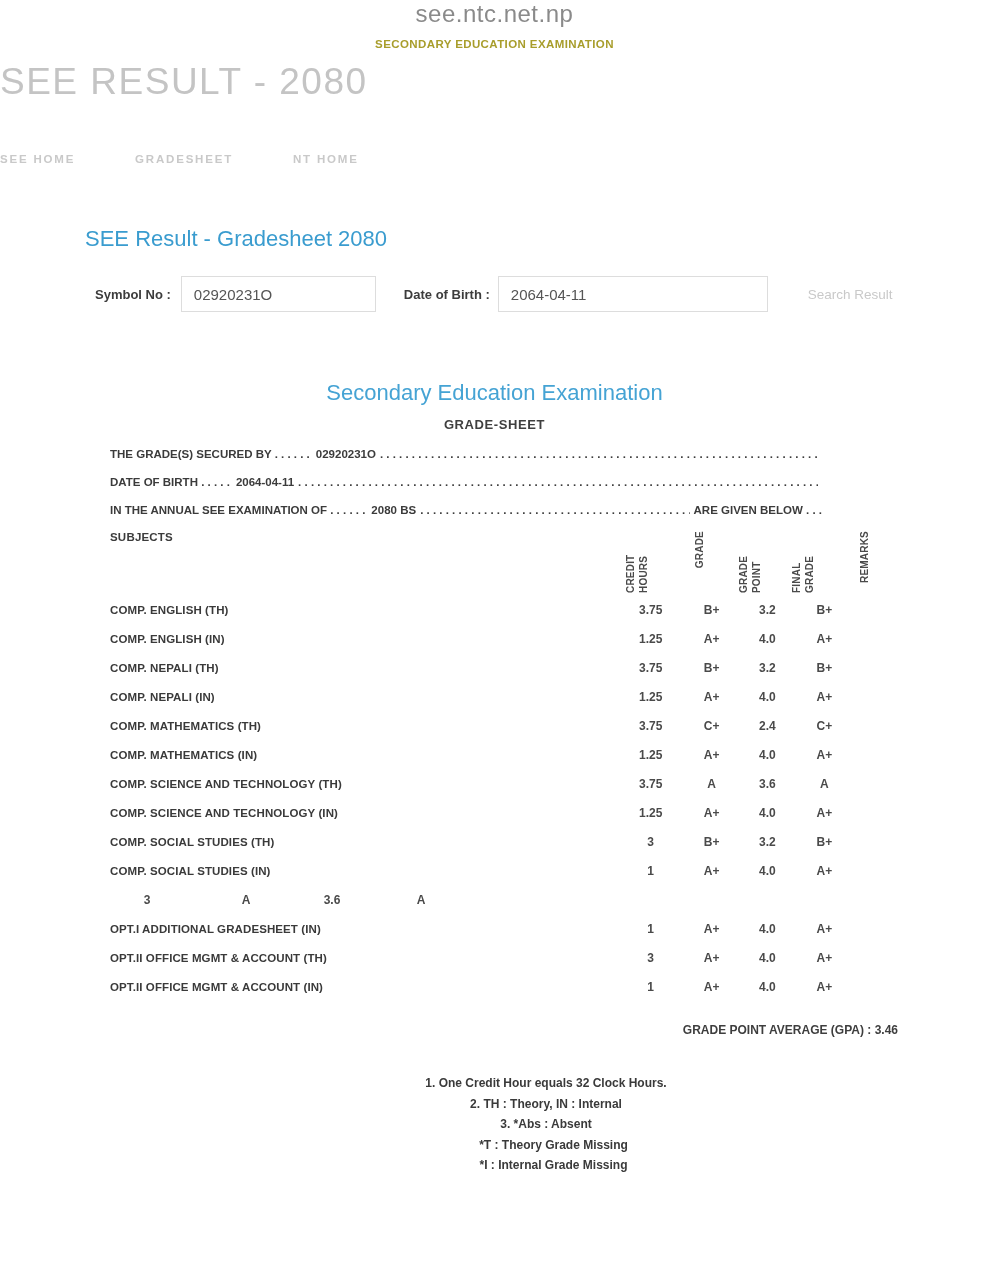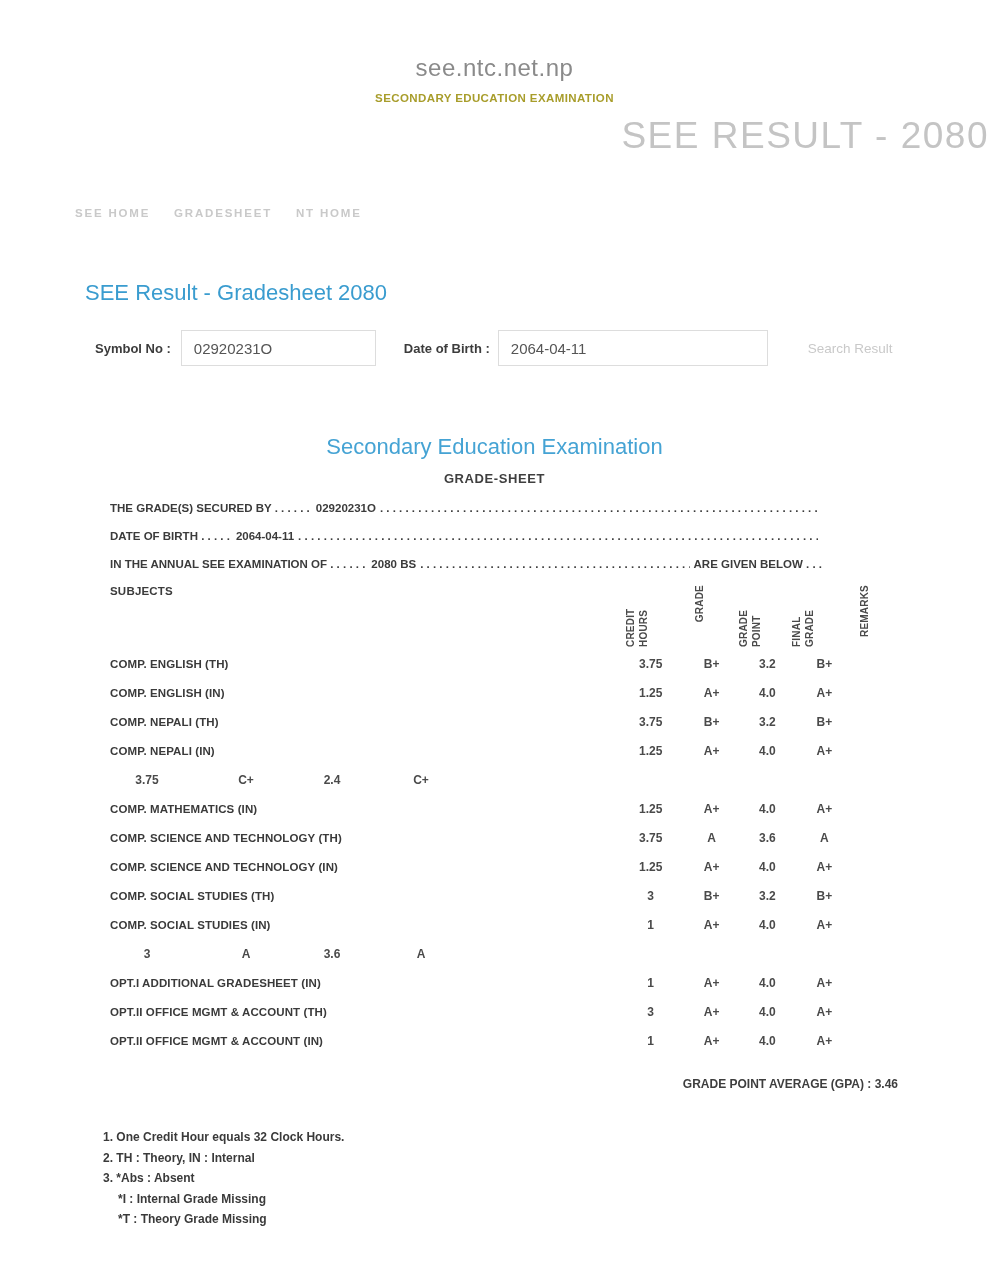--- a/index.html
+++ b/index.html
@@ -1,25 +1,25 @@
 <!DOCTYPE html>
 <html><head>
 <meta charset="utf-8">
 <style>
   * { box-sizing: border-box; }
   html,body { margin:0; padding:0; }
   body {
     width:989px; height:1280px; background:#ffffff; overflow:hidden;
     font-family:"Liberation Sans", sans-serif; position:relative;
   }
-  .site { text-align:center; padding-top:54px; font-size:24px; color:#8a8a8a; letter-spacing:.5px; }
+  .site { text-align:center; font-size:24px; color:#8a8a8a; letter-spacing:.5px; }
   .tagline { text-align:center; margin-top:10px; font-size:11.5px; font-weight:700; color:#a89d2b; letter-spacing:.4px; }
-  .big-title { text-align:right; margin-top:11px; font-size:37px; font-weight:400; color:#c4c4c4; letter-spacing:1.5px;padding-left:24px; }
-
-  .nav { display:flex; gap:24px; padding-left:75px; margin-top:50px; }
+  .big-title { text-align:left; margin-top:11px; font-size:37px; font-weight:400; color:#c4c4c4; letter-spacing:1.5px; }
+
+  .nav { display:flex; gap:60px; margin-top:50px; }
   .nav a { font-size:11.5px; font-weight:700; color:#c9c9c9; letter-spacing:1.8px; text-decoration:none; cursor:pointer; }
 
   .section-heading { margin:61px 13px 0 85px; font-size:22px; color:#3a9ccf; font-weight:400; }
 
   .form-row { display:flex; align-items:center; margin:24px 0 0 95px; }
   .form-row label { font-size:13px; font-weight:700; color:#3c3c3c; }
   .tbox { height:36px; border:1px solid #ddd; background:#fff; font-size:15px; color:#555;
           padding:0 12px; font-family:"Liberation Sans", sans-serif; outline:none; }
   .tbox.symbol { width:195px; margin-left:10px; }
   .dob-label { margin-left:28px; }
@@ -42,21 +42,21 @@
   .v { display:inline-block; writing-mode:vertical-rl; transform:rotate(180deg);
        font-size:10px; font-weight:700; color:#4a4a4a; line-height:1.25; max-height:62px; letter-spacing:.2px; }
   .w-credit { width:74px; } .w-grade { width:52px; } .w-point { width:48px; } .w-final { width:58px; } .w-remarks { width:66px; }
 
   .trow { display:flex; align-items:center; height:29px;gap:36px; }
   .c-sub { flex:0 0 490px; font-size:11.5px; font-weight:700; color:#3a3a3a; letter-spacing:.1px; }
   .cell { text-align:center; font-size:12px; font-weight:600; color:#4a4a4a; }
 
   .gpa { margin:22px 0 0 110px; width:788px; text-align:right; font-size:12px; font-weight:700; color:#3e3e3e; }
 
-  .notes { margin:36px 0 0 103px; }
+  .notes { margin:36px 0 0 103px;text-align:center; }
   .note { font-size:12px; font-weight:700; color:#3a3a3a; line-height:20.5px; white-space:pre; }
   .note.indent { margin-left:15px; }
 </style>
 </head>
 <body>
 
 <div class="site">see.ntc.net.np</div>
 <div class="tagline">SECONDARY EDUCATION EXAMINATION</div>
 <div class="big-title">SEE RESULT - 2080</div>
 
@@ -150,20 +150,21 @@
   <div class="trow">
     <span class="c-sub">COMP. NEPALI (IN)</span>
     <span class="cell c-credit w-credit">1.25</span>
     <span class="cell c-grade w-grade">A+</span>
     <span class="cell c-point w-point">4.0</span>
     <span class="cell c-final w-final">A+</span>
     <span class="cell c-remarks w-remarks"></span>
   </div>
 
   <div class="trow">
+    <span class="c-sub">COMP. MATHEMATICS (TH)</span>
     <span class="cell c-credit w-credit">3.75</span>
     <span class="cell c-grade w-grade">C+</span>
     <span class="cell c-point w-point">2.4</span>
     <span class="cell c-final w-final">C+</span>
     <span class="cell c-remarks w-remarks"></span>
   </div>
 
   <div class="trow">
     <span class="c-sub">COMP. MATHEMATICS (IN)</span>
     <span class="cell c-credit w-credit">1.25</span>
@@ -245,15 +246,15 @@
   </div>
 </div>
 </div>
 
 <div class="gpa">GRADE POINT AVERAGE (GPA) : 3.46</div>
 
 <div class="notes">
     <div class="note">1. One Credit Hour equals 32 Clock Hours.</div>
     <div class="note">2. TH : Theory, IN : Internal</div>
     <div class="note">3. *Abs : Absent</div>
+    <div class="note indent">*T : Theory Grade Missing</div>
     <div class="note indent">*I : Internal Grade Missing</div>
-    <div class="note indent">*T : Theory Grade Missing</div>
   </div>
 
 </body></html>

